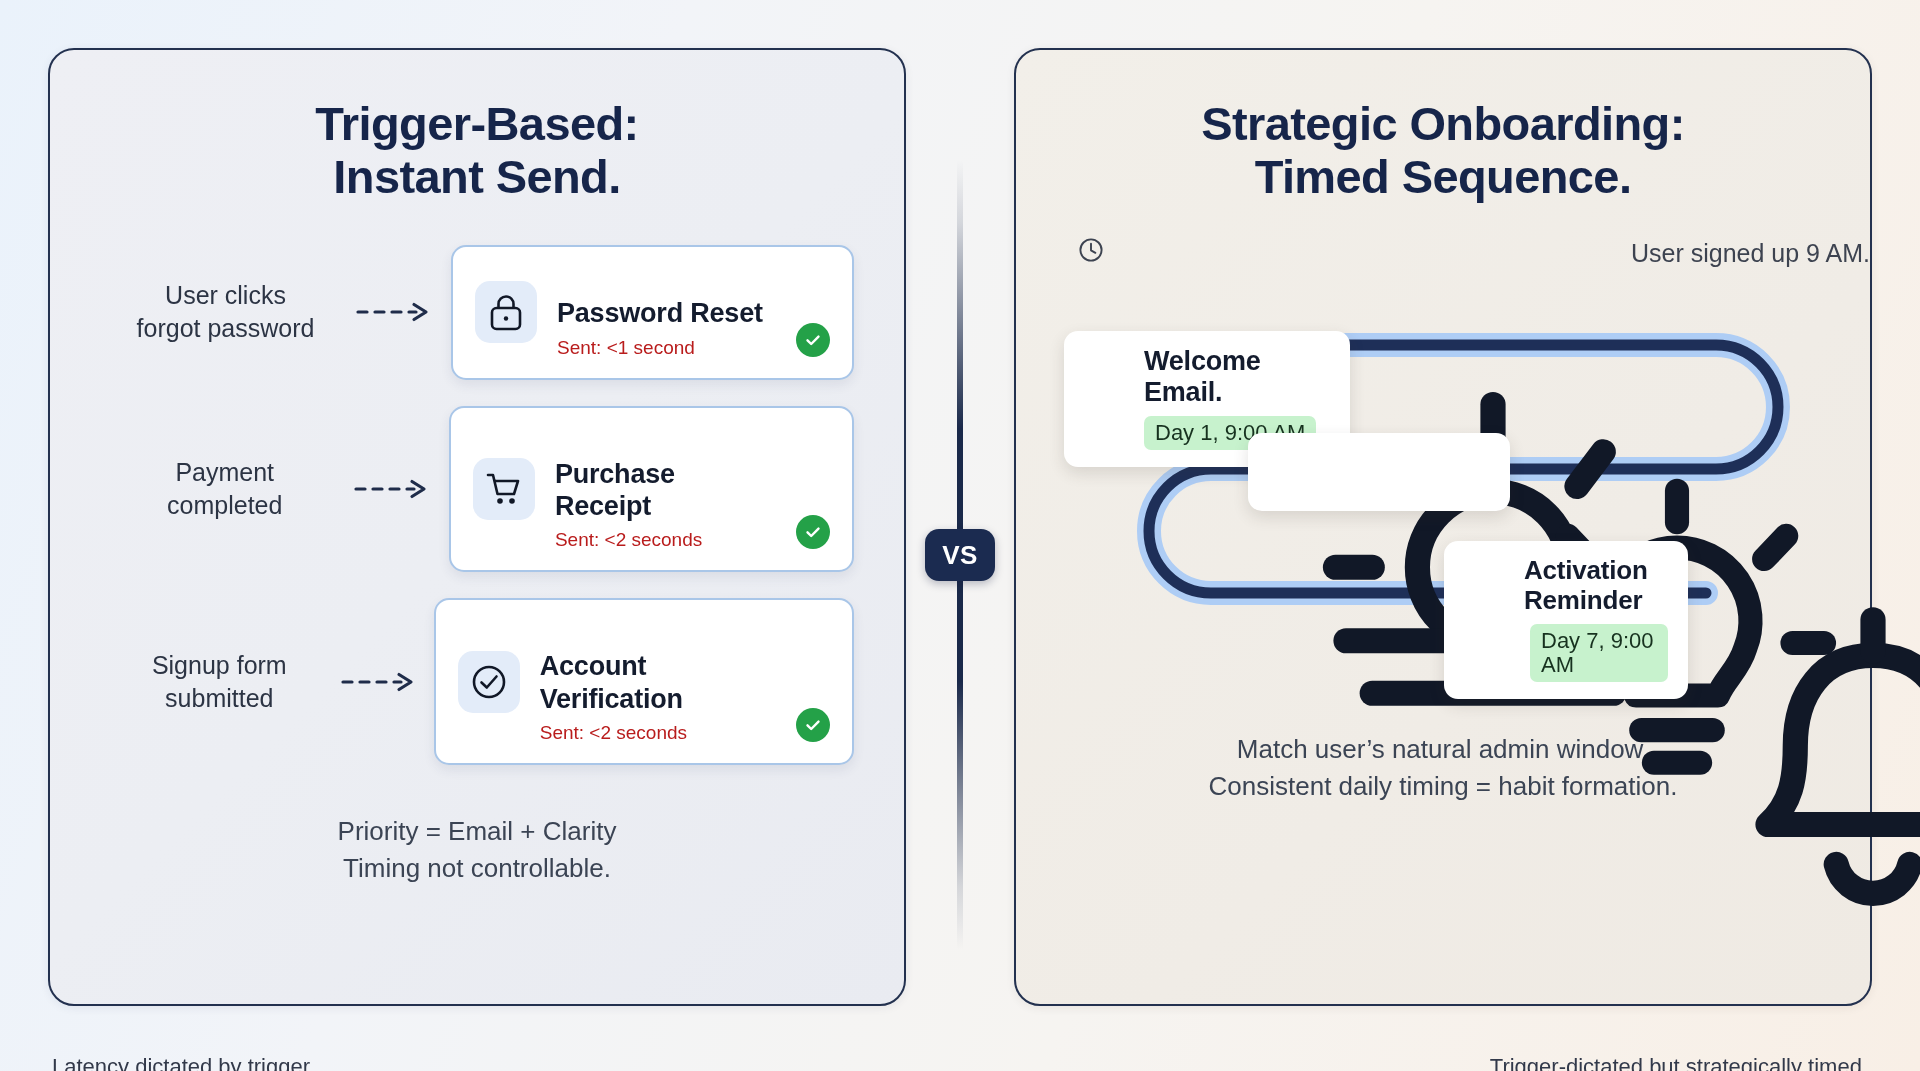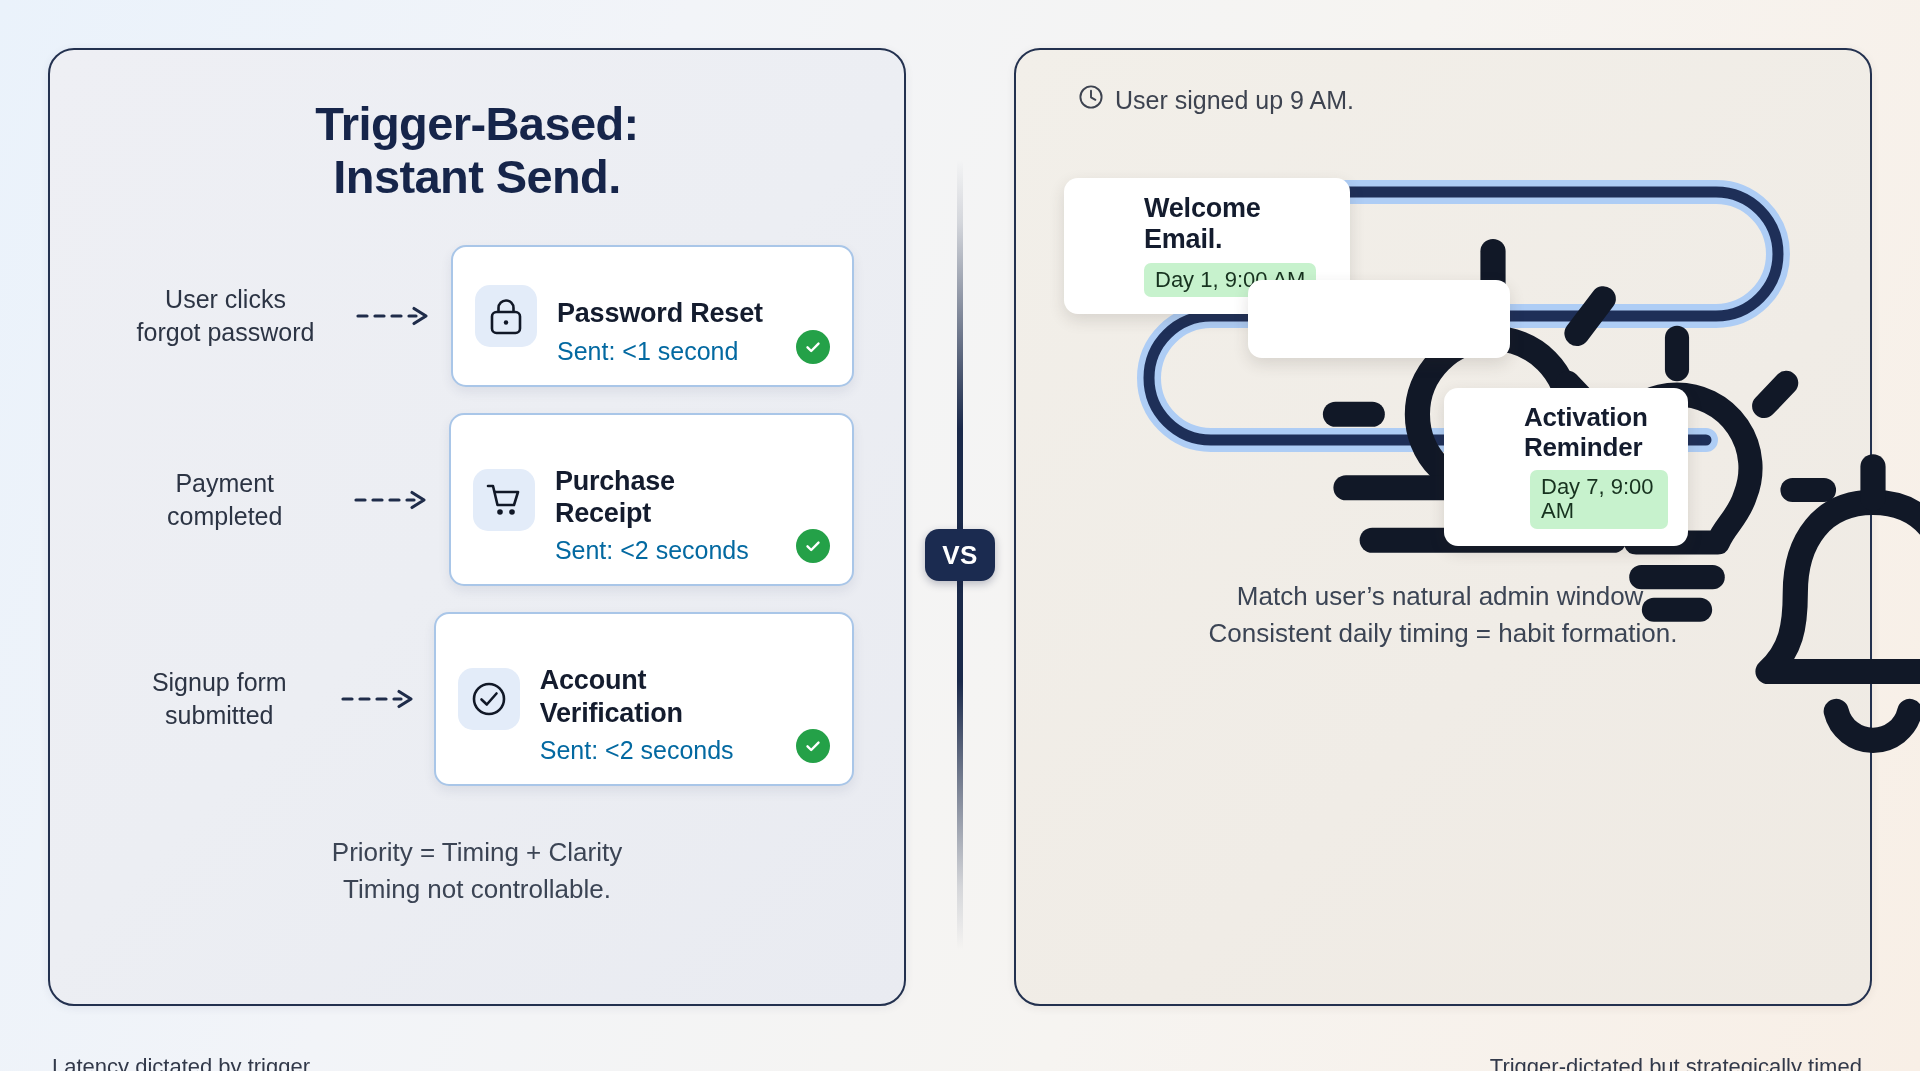--- a/index.html
+++ b/index.html
@@ -162,22 +162,22 @@
   }
   .event-text { flex: 1 1 auto; margin-top: 31px; }
   .event-title {
     color: #141c2e;
     font-size: 27px;
     font-weight: bold;
     line-height: 1.2;
     letter-spacing: -0.2px;
   }
   .event-sub {
-    color: #0369a1;
-    font-size: 25px;
+    color: #b91c1c;
+    font-size: 19px;
     margin-top: 7px;
   }
   .check-badge {
     width: 34px; height: 34px;
     flex: 0 0 34px;
     border-radius: 50%;
     background: #24a148;
     display: flex;
     align-items: center;
     justify-content: center;
@@ -196,20 +196,21 @@
   .left-footnote span { display: block; }
 
   
   .signup-line {
     display: flex;
     align-items: center;
     gap: 11px;
     color: #3d4350;
     font-size: 25px;
     margin: 34px 0 0 62px;
+    justify-content: space-between;
   }
 
   .flow {
     position: relative;
     height: 420px;
     margin-top: 6px;
   }
   .flow svg {
     position: absolute;
     left: 0; top: 0;
@@ -394,33 +395,37 @@
               <svg width="18" height="18" viewBox="0 0 18 18" fill="none">
                 <path d="M3.5 9.3 L7.2 13 L14.5 5.6" stroke="#ffffff" stroke-width="2.4" stroke-linecap="round" stroke-linejoin="round"></path>
               </svg>
             </div>
           </div>
         </div>
 
       </div>
 
       <div class="left-footnote">
-        <span>Priority = Timing + Clarity</span>
+        <span>Priority = Email + Clarity</span>
         <span>Timing not controllable.</span>
       </div>
 
     </section>
 
     <div class="divider">
       <div class="divider-line"></div>
       <div class="vs-badge">VS</div>
     </div>
 
     <section class="panel panel-right">
 
+      <h1 class="panel-title">
+        <span>Strategic Onboarding:</span>
+        <span class="l2">Timed Sequence.</span>
+      </h1>
 
       <div class="signup-line">
         <span>
           <svg width="26" height="26" viewBox="0 0 26 26" fill="none">
             <circle cx="13" cy="13" r="10.6" stroke="#3d4350" stroke-width="1.9"></circle>
             <path d="M13 6.8 V13.3 L17.4 15.8" stroke="#3d4350" stroke-width="1.9" stroke-linecap="round" stroke-linejoin="round" fill="none"></path>
           </svg>
         </span>
         <span>User signed up 9 AM.</span>
       </div>

